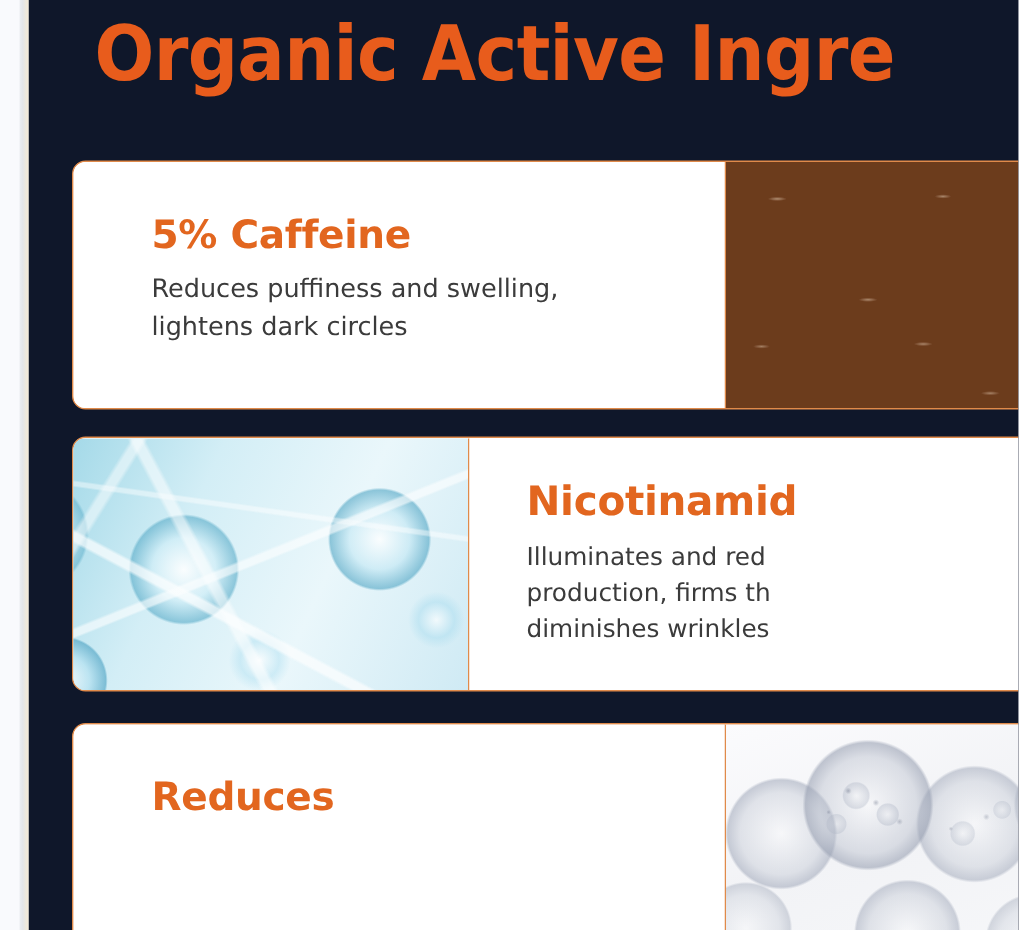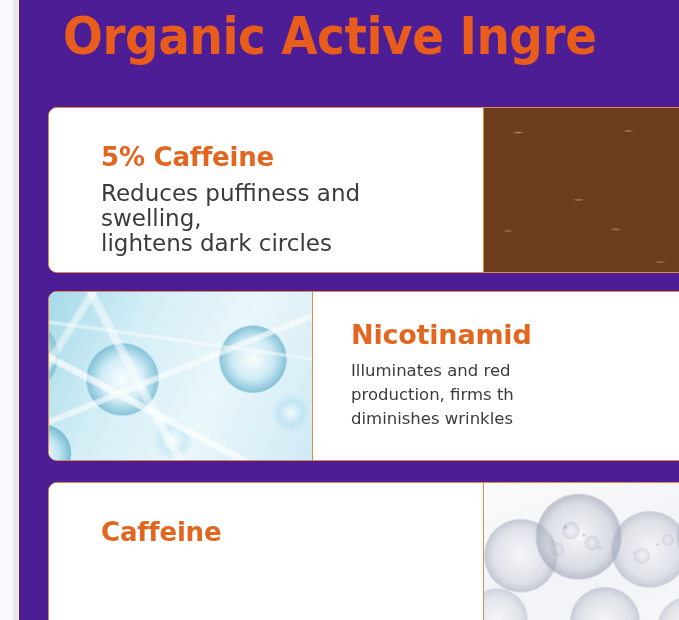--- a/index.html
+++ b/index.html
@@ -42,21 +42,21 @@
     background: linear-gradient(to right,
                 #eceef2 0%, #e4e6ea 35%, #efe9dd 75%, #f4ead8 100%);
     z-index: 6;
   }
 
   
   .sheet {
     position: absolute;
     left: 19px; top: 0;
     width: 660px; height: 620px;
-    background: #4c1d95;
+    background: #0f172a;
     overflow: hidden;
   }
 
   
   .page-title {
     position: absolute;
     left: 44px;
     top: 2px;
     width: 760px;
     font-family: "DejaVu Sans", sans-serif;
@@ -101,21 +101,21 @@
     color: #e2661f;
     letter-spacing: -0.2px;
     white-space: nowrap;
     margin-bottom: 9px;
   }
   .card-2 .card-heading { font-size: 27px; }
 
   .card-body {
     font-family: "DejaVu Sans", sans-serif;
     font-weight: 400;
-    font-size: 23px;
+    font-size: 17px;
     line-height: 25px;
     color: #3b3b3b;
     white-space: pre-line;
   }
   .card-2 .card-body { font-size: 16.5px; line-height: 24px; }
 
   .card-media {
     flex: 1 1 auto;
     position: relative;
     overflow: hidden;
@@ -264,21 +264,21 @@
 production, firms th
 diminishes wrinkles</div>
       </div>
       <div class="card-media">
         <div class="photo-molecule"></div>
       </div>
     </div>
 
     <div class="card card-3">
       <div class="card-text">
-        <div class="card-heading">Caffeine</div>
+        <div class="card-heading">Reduces</div>
       </div>
       <div class="card-media">
         <div class="photo-bubbles"></div>
       </div>
     </div>
 
   </div>
 
 </div>
 

